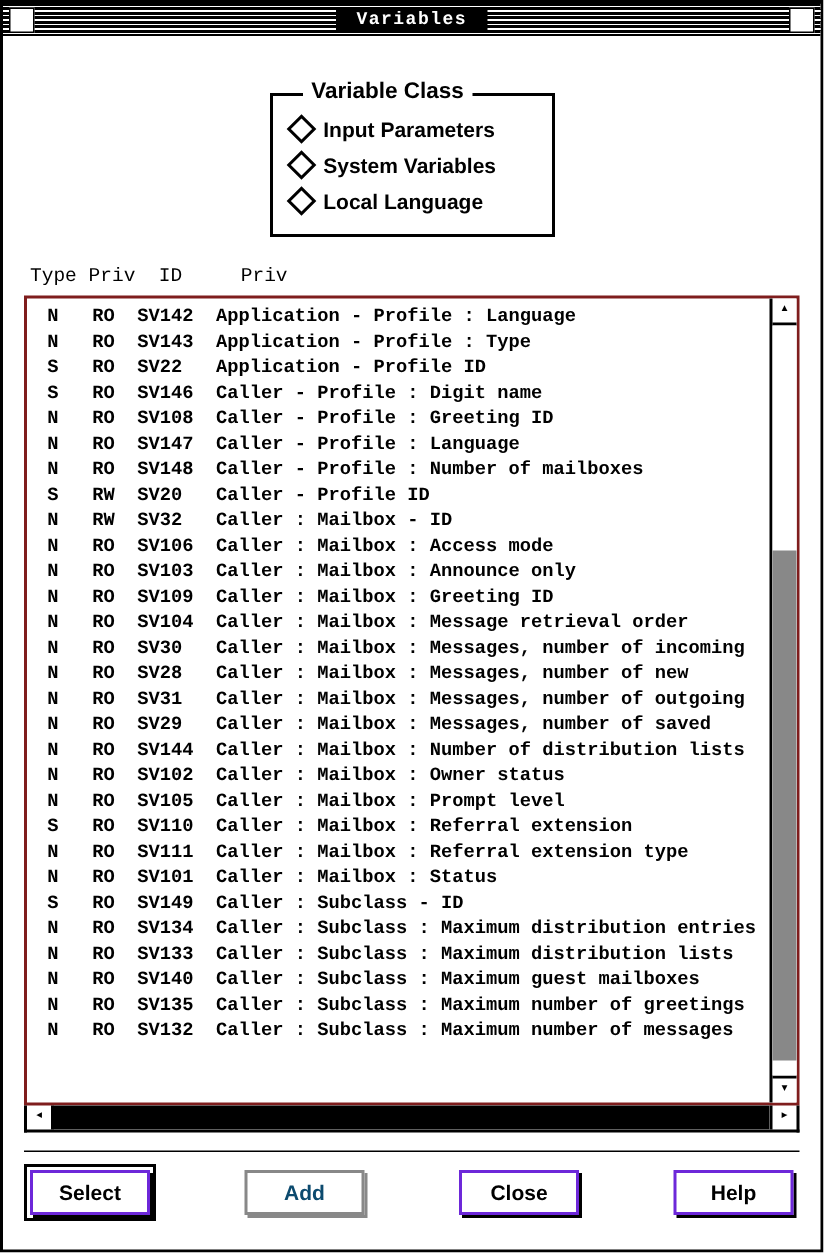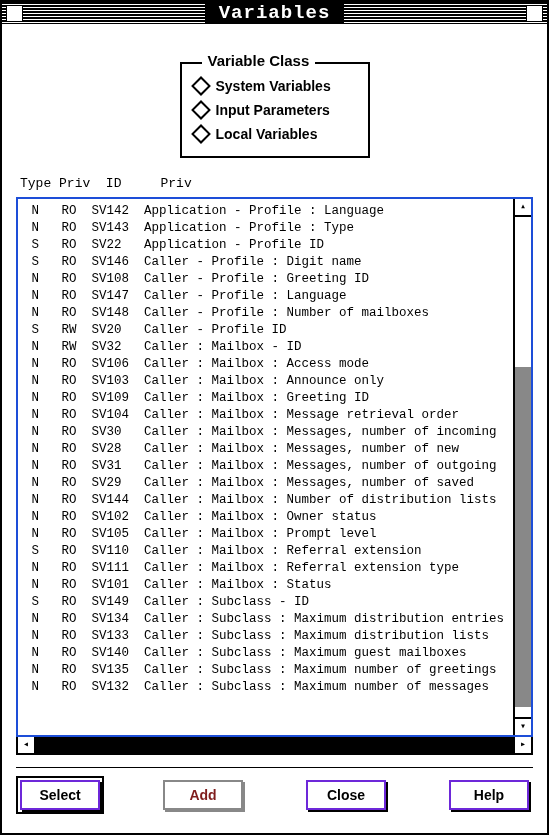--- a/index.html
+++ b/index.html
@@ -32,21 +32,21 @@
     top:0;left:0;right:0;bottom:0;
     background: repeating-linear-gradient(to bottom, #000 0 2px, #fff 2px 3px);
   }
   .titlebar-title {
     position: relative;
     background: #000;
     color: #fff;
     padding: 0 14px;
     font-family: "Courier New", monospace;
     font-weight: bold;
-    font-size: 19px;
+    font-size: 12px;
     letter-spacing: 1px;
     z-index: 2;
   }
   .titlebar::before,
   .titlebar::after {
     content: "";
     position: absolute;
     top: 3px;
     width: 15px;
     height: 15px;
@@ -103,24 +103,25 @@
   
   .col-headers {
     font-family: "Courier New", monospace;
     font-size: 13px;
     padding: 0 0 6px 4px;
     white-space: pre;
   }
 
   
   .list-wrap {
-    border: 2px solid #1d4ed8;
+    border: 2px solid #7f1d1d;
     display: flex;
     flex-direction: row;
     height: 540px;
+    font-weight: bold;
   }
   .list-body {
     flex: 1;
     padding: 4px 2px 4px 6px;
     font-family: "Courier New", monospace;
     font-size: 12.5px;
     line-height: 17px;
     white-space: pre;
     overflow: hidden;
   }
@@ -205,21 +206,21 @@
     align-items:center;
     justify-content:center;
     box-shadow: 2px 2px 0 #000;
   }
   .btn.default {
     box-shadow: 2px 2px 0 #000;
     outline: 2px solid #000;
     outline-offset: 2px;
   }
   .btn.disabled {
-    color:#7f1d1d;
+    color:#0c4a6e;
     border-color:#888;
     box-shadow:2px 2px 0 #888;
   }
 
   
   .arrow-up::before { content:"▴"; display:block;line-height:1;}
   .arrow-down::before { content:"▾"; display:block;line-height:1;}
   .arrow-left::before { content:"◂"; display:block;line-height:1;}
   .arrow-right::before { content:"▸"; display:block;line-height:1;}
 </style>
@@ -232,29 +233,29 @@
     <div class="titlebar-inner"></div>
     <div class="titlebar-title">Variables</div>
   </div>
 
   <div class="workarea">
 
     <div class="class-group">
       <div class="class-group-legend">Variable Class</div>
       <div class="class-option">
         <div class="diamond"></div>
-        <span>System Variables</span>
+        <span>Input Parameters</span>
       </div>
       <div class="class-option">
         <div class="diamond"></div>
-        <span>Input Parameters</span>
+        <span>System Variables</span>
       </div>
       <div class="class-option">
         <div class="diamond"></div>
-        <span>Local Variables</span>
+        <span>Local Language</span>
       </div>
     </div>
 
     <div class="col-headers"><span>Type</span> <span>Priv</span>  <span>ID</span>     <span>Priv</span></div>
 
     <div class="list-wrap">
       <div class="list-body" id="list-body"><div> N   RO  SV142  Application - Profile : Language</div><div> N   RO  SV143  Application - Profile : Type</div><div> S   RO  SV22   Application - Profile ID</div><div> S   RO  SV146  Caller - Profile : Digit name</div><div> N   RO  SV108  Caller - Profile : Greeting ID</div><div> N   RO  SV147  Caller - Profile : Language</div><div> N   RO  SV148  Caller - Profile : Number of mailboxes</div><div> S   RW  SV20   Caller - Profile ID</div><div> N   RW  SV32   Caller : Mailbox - ID</div><div> N   RO  SV106  Caller : Mailbox : Access mode</div><div> N   RO  SV103  Caller : Mailbox : Announce only</div><div> N   RO  SV109  Caller : Mailbox : Greeting ID</div><div> N   RO  SV104  Caller : Mailbox : Message retrieval order</div><div> N   RO  SV30   Caller : Mailbox : Messages, number of incoming</div><div> N   RO  SV28   Caller : Mailbox : Messages, number of new</div><div> N   RO  SV31   Caller : Mailbox : Messages, number of outgoing</div><div> N   RO  SV29   Caller : Mailbox : Messages, number of saved</div><div> N   RO  SV144  Caller : Mailbox : Number of distribution lists</div><div> N   RO  SV102  Caller : Mailbox : Owner status</div><div> N   RO  SV105  Caller : Mailbox : Prompt level</div><div> S   RO  SV110  Caller : Mailbox : Referral extension</div><div> N   RO  SV111  Caller : Mailbox : Referral extension type</div><div> N   RO  SV101  Caller : Mailbox : Status</div><div> S   RO  SV149  Caller : Subclass - ID</div><div> N   RO  SV134  Caller : Subclass : Maximum distribution entries</div><div> N   RO  SV133  Caller : Subclass : Maximum distribution lists</div><div> N   RO  SV140  Caller : Subclass : Maximum guest mailboxes</div><div> N   RO  SV135  Caller : Subclass : Maximum number of greetings</div><div> N   RO  SV132  Caller : Subclass : Maximum number of messages</div></div>
       <div class="vscroll">
         <div class="vscroll-btn arrow-up"></div>
         <div class="vscroll-track">

